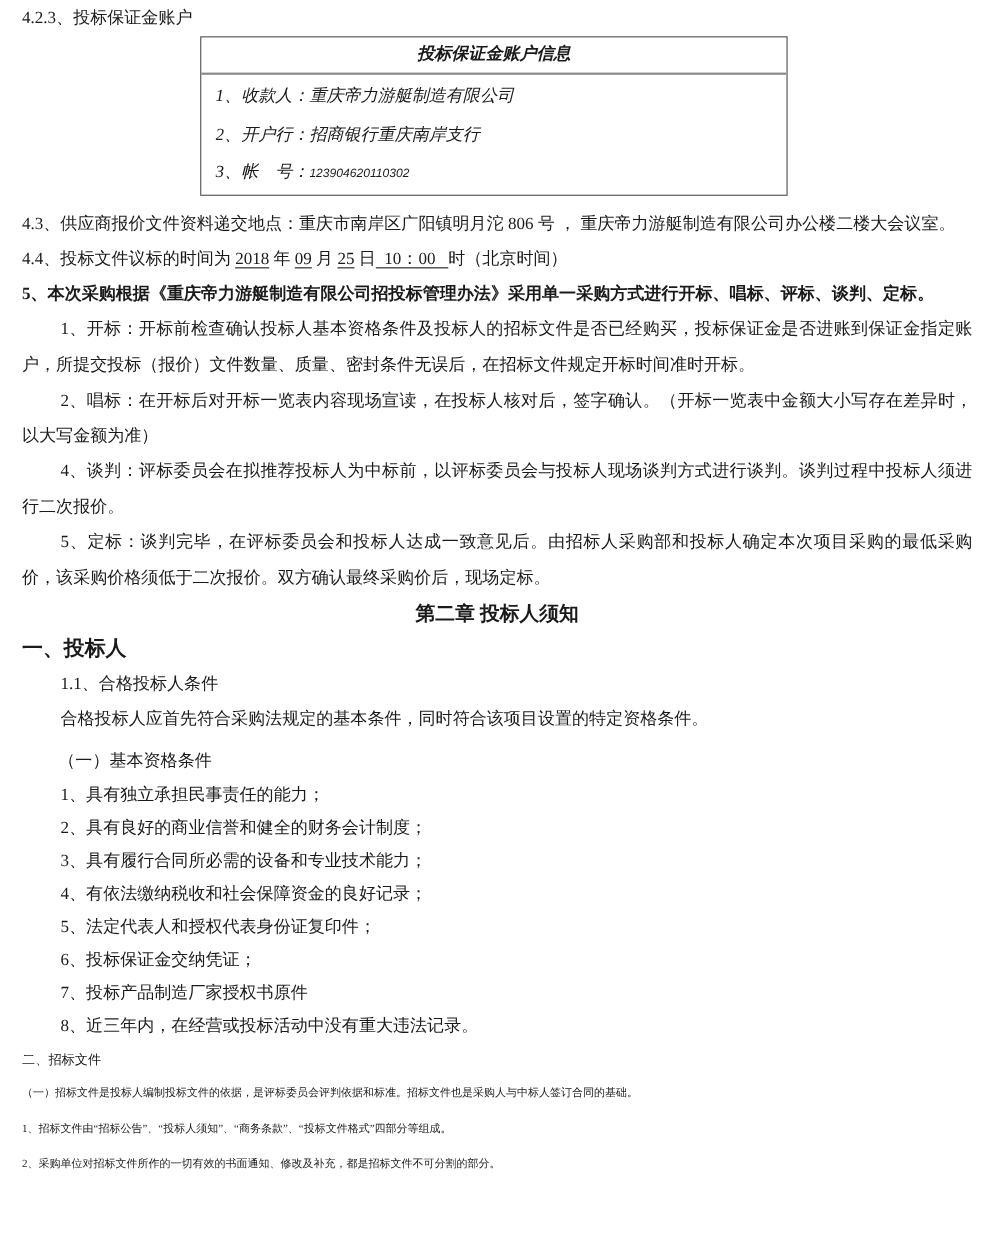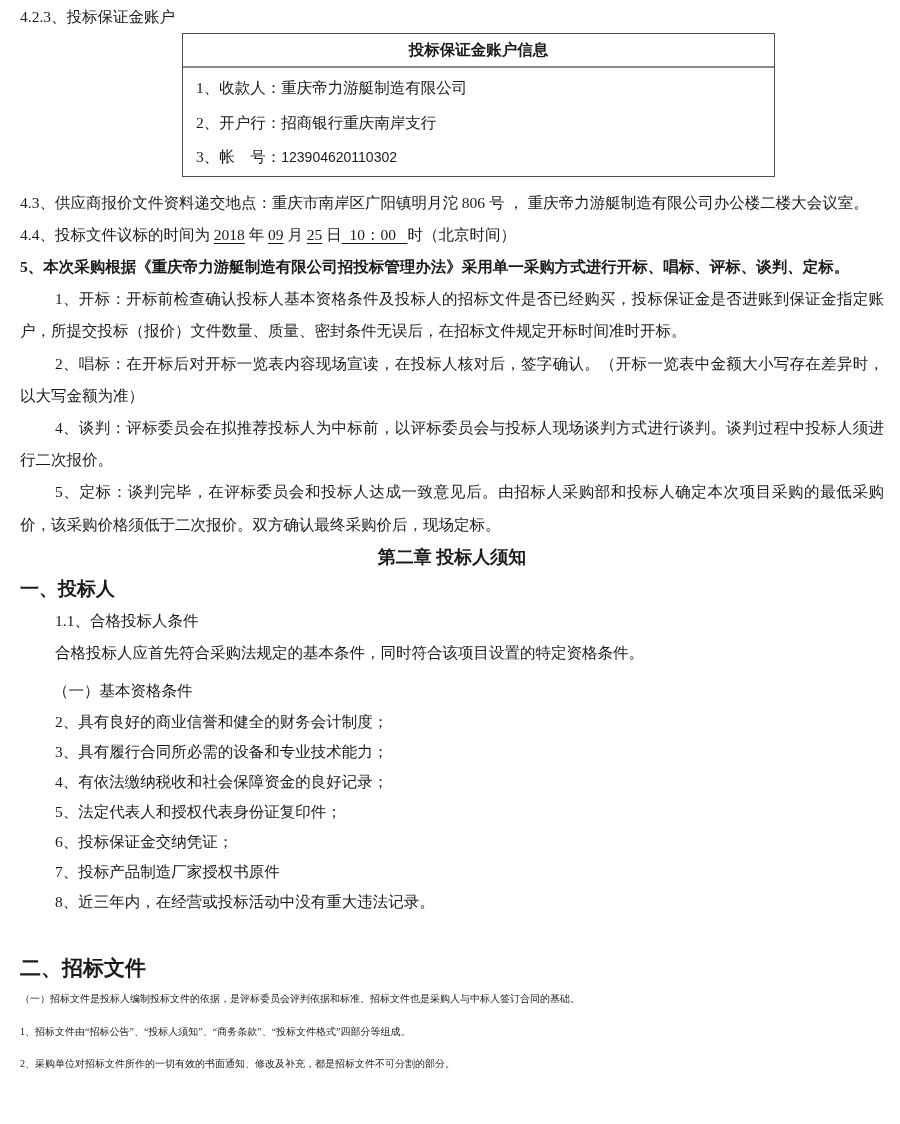--- a/index.html
+++ b/index.html
@@ -34,42 +34,43 @@
   }
   .bold { font-weight: bold; }
   .indent { text-indent: 35px; }
   .pad { padding-left: 35px; }
   .pad-sm { padding-left: 33px; }
 
   
   .deposit-table {
     box-sizing: border-box;
     margin: 5px 16px 0 162px;
-    width: 593px;
+    width: 534px;
     border: 1px solid #4d4d4d;
     font-size: 15.5px;
+    font-style: italic;
   }
   .deposit-table .thead {
     height: 32px;
     line-height: 32px;
     text-align: center;
     font-weight: bold;
     border-bottom: 2px solid #8a8a8a;
   }
   .deposit-table .tbody {
     padding: 3px 6px 1px 13px;
   }
   .deposit-table .trow {
     line-height: 34.5px;
     white-space: nowrap;
     overflow: hidden;
   }
   .acct-num {
     font-family: "Liberation Sans", "DejaVu Sans", sans-serif;
-    font-size: 14px;
+    font-size: 11px;
   }
 
   .u { text-decoration: underline; text-underline-offset: 3px; }
 
   .p43 { margin-top: 10px; }
 
   .chapter-heading {
     font-size: 18px;
     font-weight: bold;
     line-height: 32px;
@@ -81,24 +82,23 @@
     line-height: 32px;
   }
   .item {
     font-size: 15.5px;
     line-height: 30px;
     padding-left: 35px;
     white-space: nowrap;
     overflow: hidden;
   }
   .sec2-heading {
-    font-size: 21px;
-    font-weight: bold;
+    font-size: 12px;
+    font-weight: normal;
     line-height: 30px;
-    margin-top: 36px;
   }
   .sec2-p {
     font-size: 10px;
     line-height: 32.5px;
     text-align: justify;
   }
   .basic-heading { margin-top: 6px; line-height: 32px; font-size: 15.5px; }
 </style>
 </head>
 <body>
@@ -127,20 +127,21 @@
   <div class="bl indent">4、谈判：评标委员会在拟推荐投标人为中标前，以评标委员会与投标人现场谈判方式进行谈判。谈判过程中投标人须进行二次报价。</div>
   <div class="bl indent">5、定标：谈判完毕，在评标委员会和投标人达成一致意见后。由招标人采购部和投标人确定本次项目采购的最低采购价，该采购价格须低于二次报价。双方确认最终采购价后，现场定标。</div>
 
   <div class="chapter-heading">第二章  投标人须知</div>
 
   <div class="sec-heading">一、投标人</div>
   <div class="bl single pad">1.1、合格投标人条件</div>
   <div class="bl single pad">合格投标人应首先符合采购法规定的基本条件，同时符合该项目设置的特定资格条件。</div>
   <div class="basic-heading pad-sm">（一）基本资格条件</div>
 
+  <div class="item">1、具有独立承担民事责任的能力；</div>
   <div class="item">2、具有良好的商业信誉和健全的财务会计制度；</div>
   <div class="item">3、具有履行合同所必需的设备和专业技术能力；</div>
   <div class="item">4、有依法缴纳税收和社会保障资金的良好记录；</div>
   <div class="item">5、法定代表人和授权代表身份证复印件；</div>
   <div class="item">6、投标保证金交纳凭证；</div>
   <div class="item">7、投标产品制造厂家授权书原件</div>
   <div class="item">8、近三年内，在经营或投标活动中没有重大违法记录。</div>
 
   <div class="sec2-heading">二、招标文件</div>
   <div class="sec2-p">（一）招标文件是投标人编制投标文件的依据，是评标委员会评判依据和标准。招标文件也是采购人与中标人签订合同的基础。</div>

